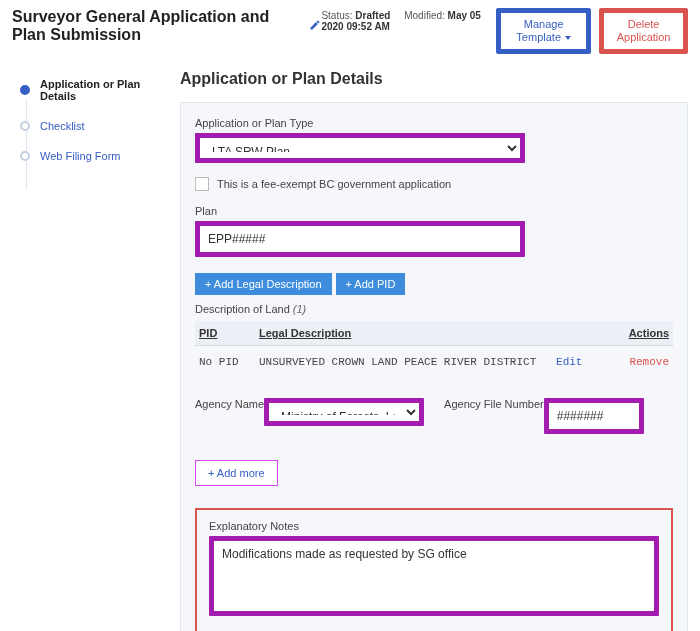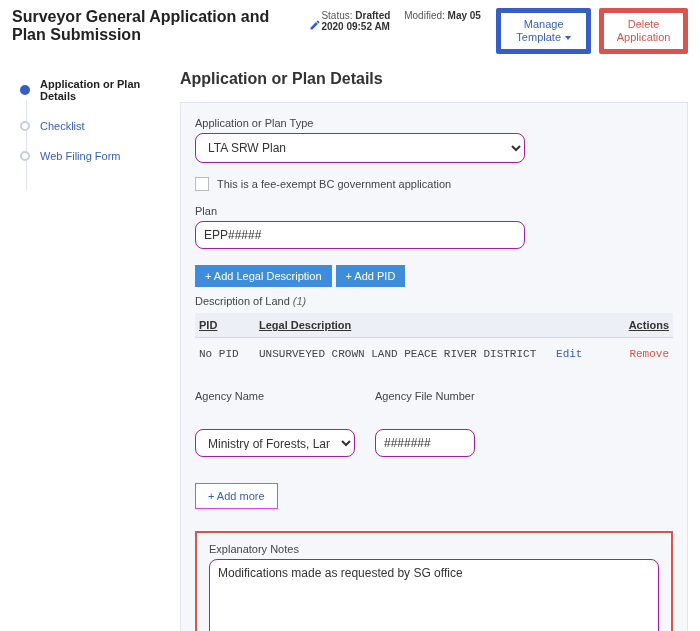--- a/index.html
+++ b/index.html
@@ -53,23 +53,23 @@
   }
   .main {
     flex: 1; padding: 12px 12px 16px 0;
   }
   .main h2 { font-size: 16px; font-weight: 700; margin: 0 0 14px 0; }
   .panel {
     background: #f5f7fa; border: 1px solid #e1e5ec; padding: 14px 14px 16px 14px;
   }
   .field-label { font-size: 11px; color: #444; margin-bottom: 4px; display: block; }
   .select, .text-input, textarea {
-    width: 100%; border: 1px solid #a21caf; background: #fff;
+    width: 100%; border: 5px solid #a21caf; background: #fff;
     padding: 6px 8px; font-size: 12px; font-family: inherit; color: #333;
-    border-radius: 8px;
+    border-radius: 1px;
   }
   .select { appearance: auto; height: 30px; }
   .row { margin-bottom: 14px; }
   .checkbox-row { display: flex; align-items: center; gap: 8px; margin: 0 0 14px 0; font-size: 11px; color: #444;}
   .checkbox { width: 14px; height: 14px; border: 1px solid #bbb; background: #fff; }
   .small-input { width: 330px; }
   .pill-btns { display: flex; gap: 4px; margin-top: 16px; }
   .pill {
     background: #3e8ddd; color: #fff; border: none; font-size: 11px;
     padding: 5px 10px; cursor: pointer;
@@ -80,21 +80,21 @@
   .ltable th {
     text-align: left; font-weight: 700; padding: 6px 4px;
     border-bottom: 1px solid #d5d9e1; color: #333; background: #eceff5; text-decoration: underline;
   }
   .ltable th:last-child { text-align: right; }
   .ltable td { padding: 10px 4px; color: #444; vertical-align: top; font-family: Liberation Mono, monospace; }
   .ltable td:last-child { text-align: right; }
   .link { color: #365ec4; cursor: pointer; font-size: 11px; }
   .link-red { color: #d9534f; cursor: pointer; font-size: 11px; }
   .two-col { display: flex; gap: 20px; margin-top: 20px; }
-  .col { display: flex; flex-direction: column; gap: 23px; }
+  .col { display: flex; flex-direction: row; }
   .agency-select { width: 160px; height: 28px; }
   .agency-file { width: 100px; }
   .add-more {
     display: inline-block; margin-top: 26px; border: 1px solid #d946ef;
     background: #fff; color: #365ec4; font-size: 11px; padding: 6px 12px; cursor: pointer;
   }
   .notes-box {
     border: 2px solid #d9534f; padding: 10px 12px 14px 12px; margin-top: 22px;
     background: #f5f7fa;
   }

